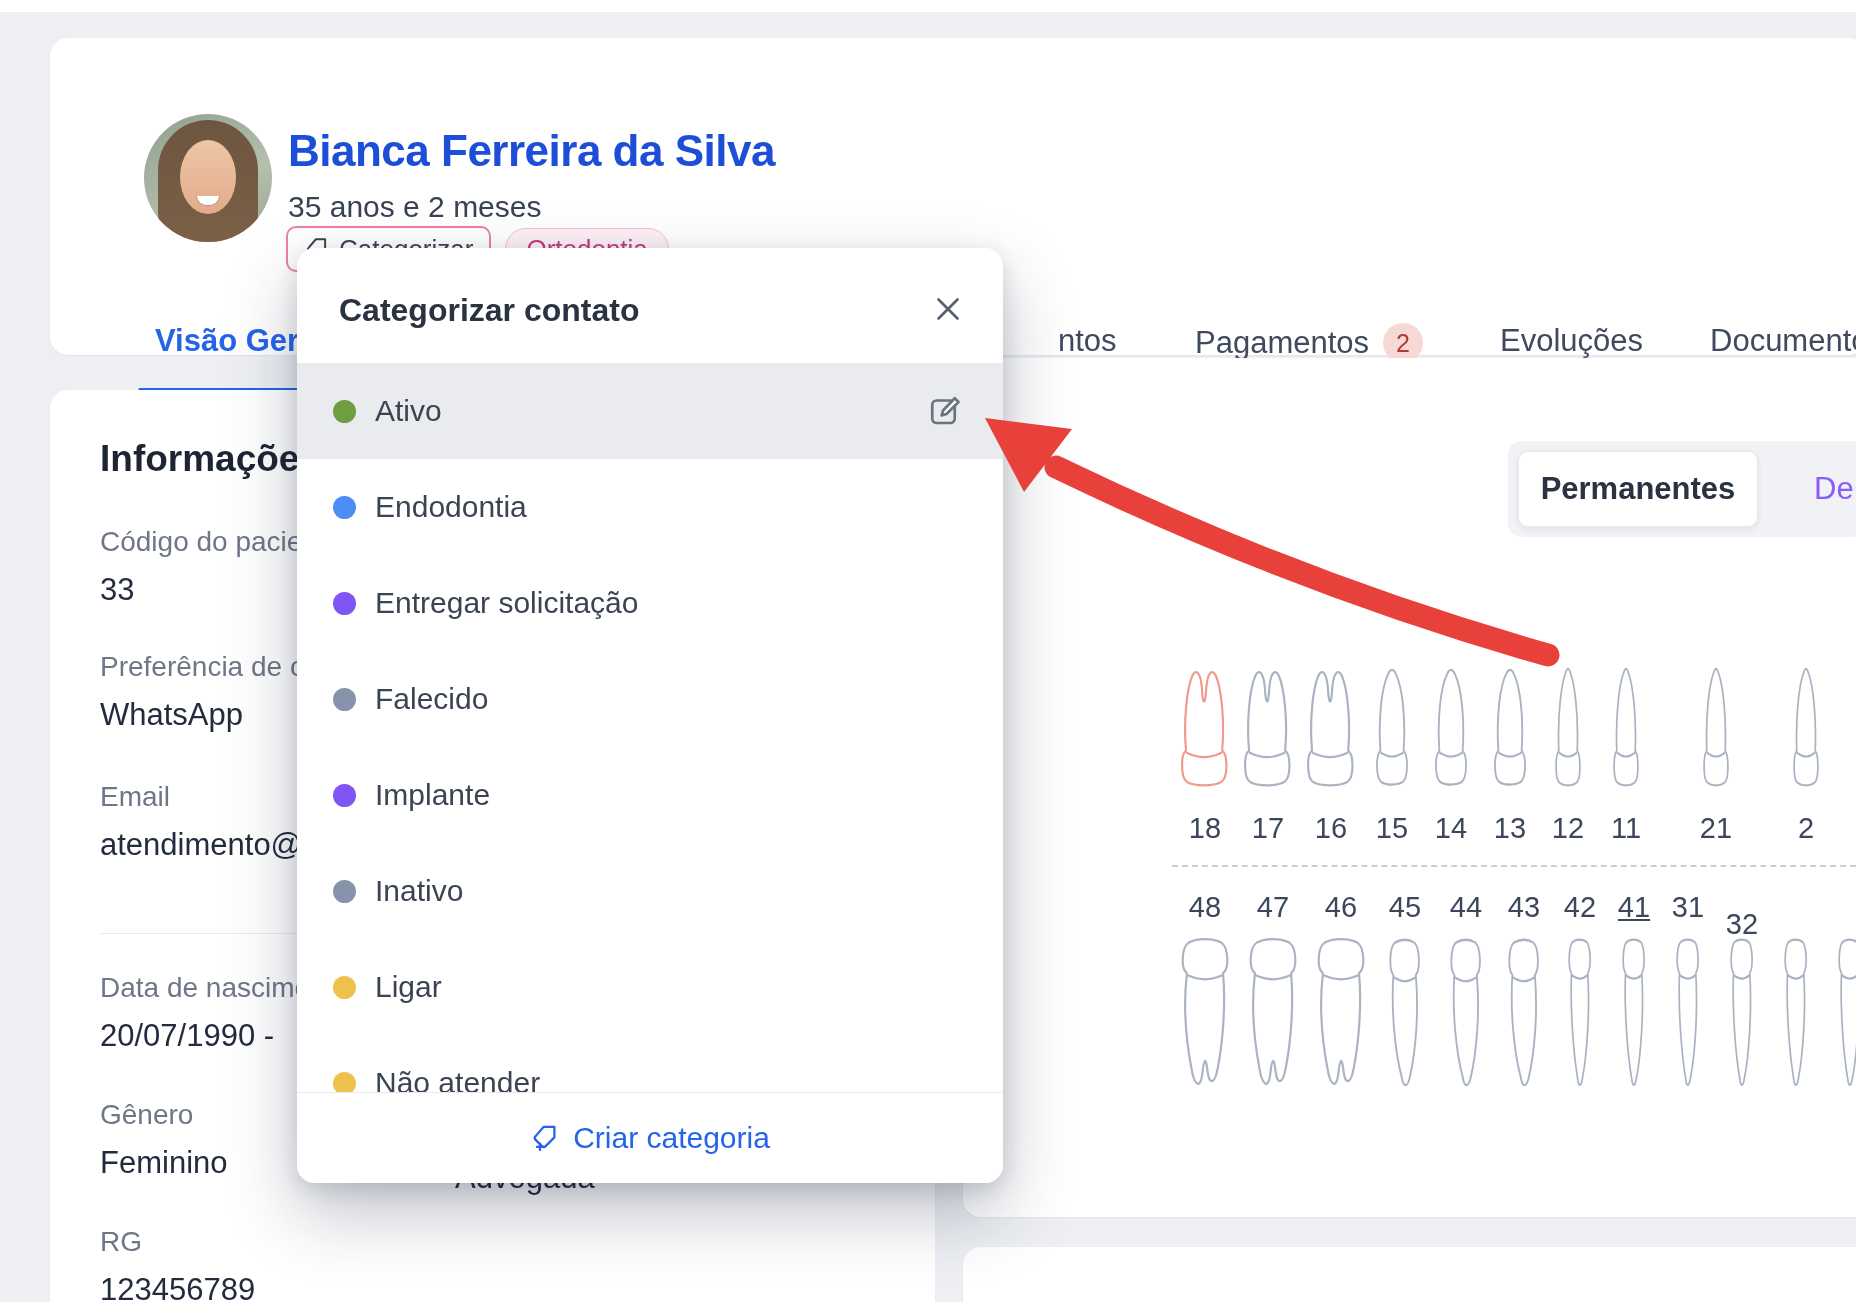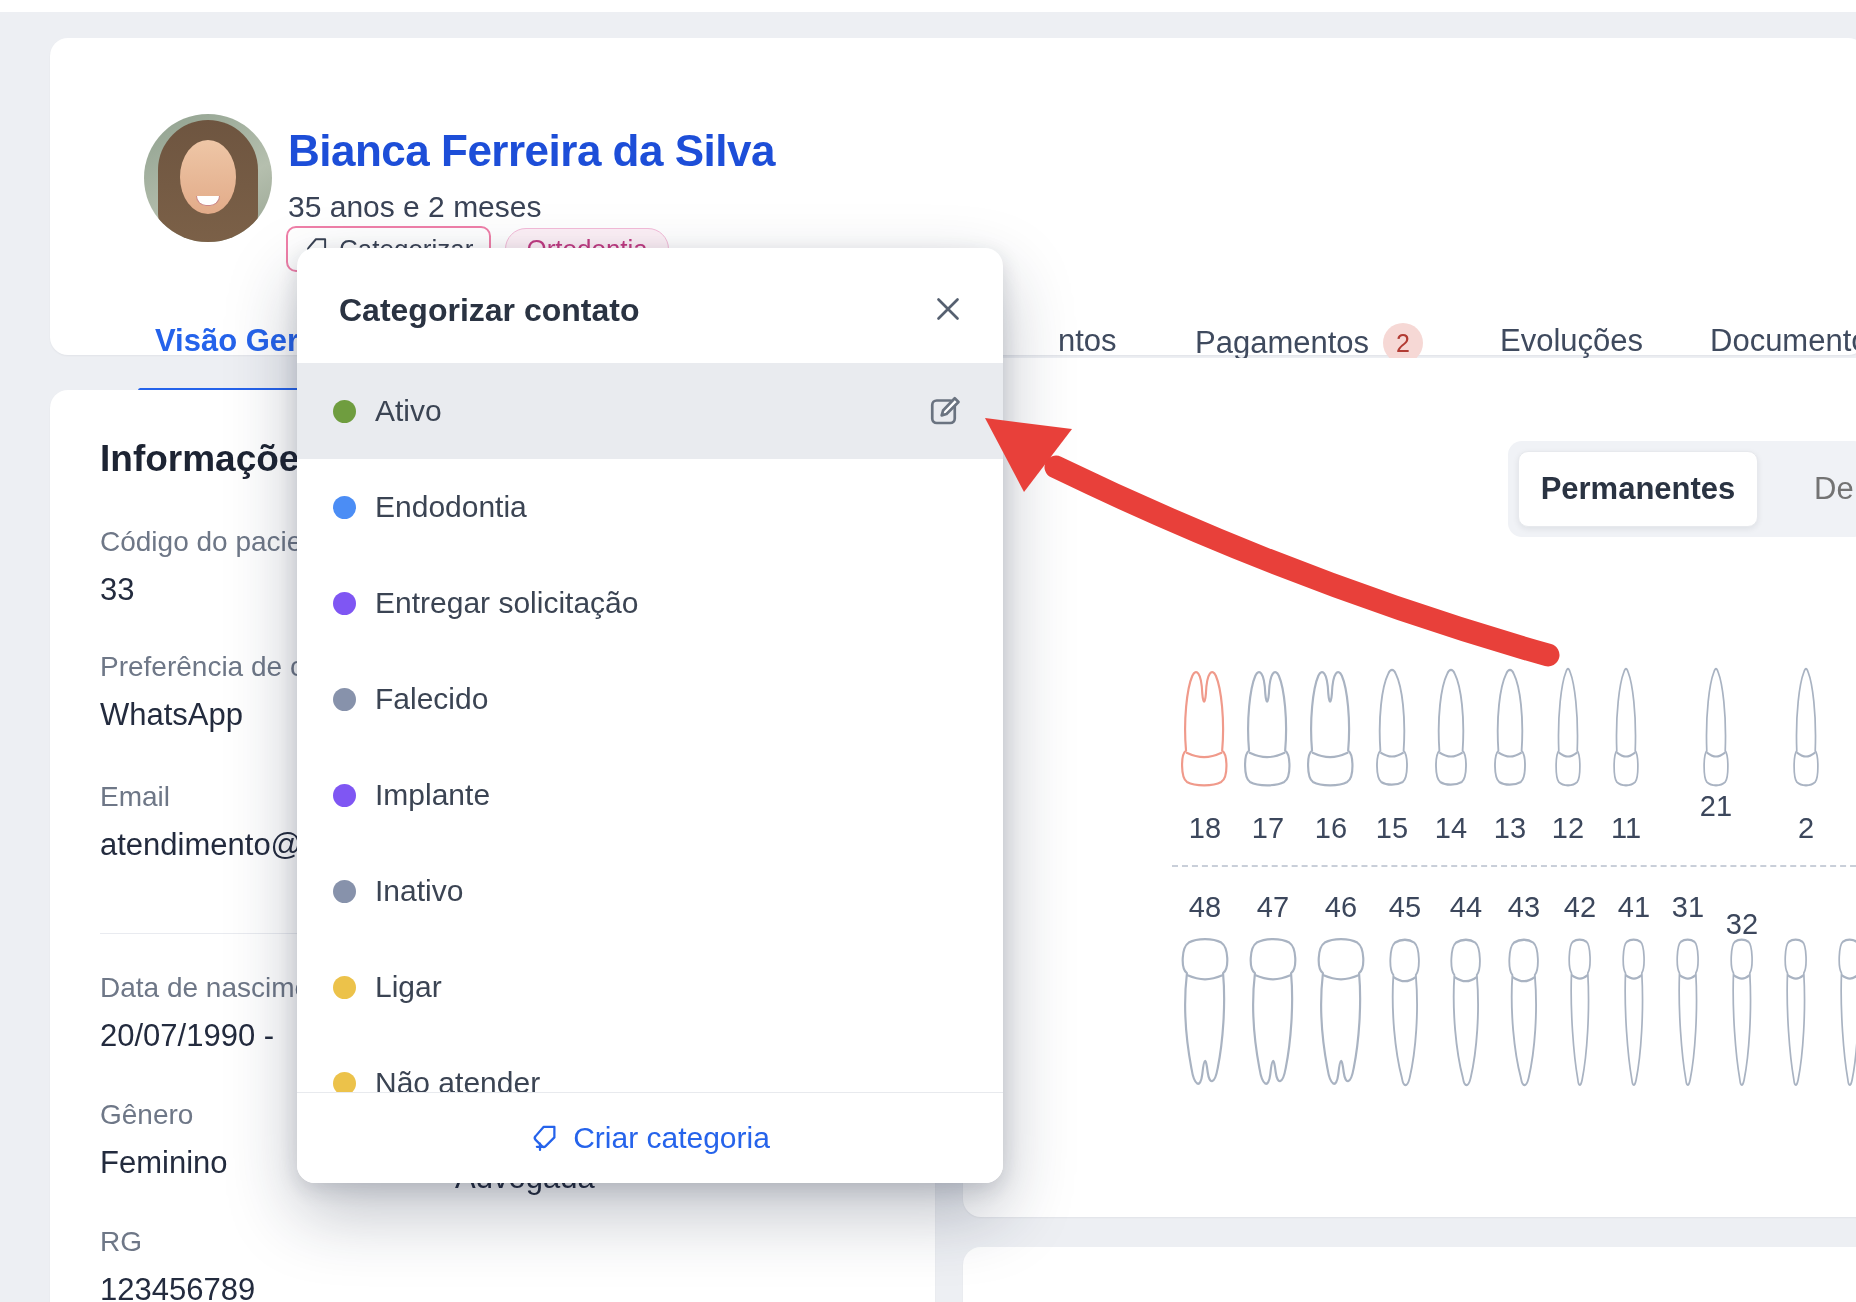--- a/index.html
+++ b/index.html
@@ -29,21 +29,21 @@
   #info-title { position:absolute; left:50px; top:48px; font-size:37px; font-weight:700; color:#1d2433; }
   .field-label { position:absolute; left:50px; font-size:28px; color:#6e7787; white-space:nowrap; }
   .field-value { position:absolute; left:50px; font-size:31px; color:#232b3e; white-space:nowrap; }
   #info-divider { position:absolute; left:50px; top:543px; width:785px; height:1px; background:#e9ebf0; }
   #occupation-value { position:absolute; left:405px; top:770px; font-size:31px; color:#232b3e; }
 
   
   #odo-card { left:963px; top:358px; width:913px; height:859px; }
   #seg-control { position:absolute; left:545px; top:83px; width:360px; height:96px; background:#f0f2f6; border-radius:14px; }
   #seg-pill { position:absolute; left:10px; top:10px; width:240px; height:76px; background:#fff; border:1.5px solid #e7e9ed; border-radius:10px; box-shadow:0 2px 6px rgba(16,24,40,.08); display:flex; align-items:center; justify-content:center; font-size:31px; color:#2a3342; font-weight:600; cursor:pointer; }
-  #seg-alt { position:absolute; left:306px; top:30px; font-size:31px; color:#737373; cursor:pointer; }
+  #seg-alt { position:absolute; left:306px; top:30px; font-size:31px; color:#8b5cf6; cursor:pointer; }
   .tooth { position:absolute; }
   .tooth-num { position:absolute; font-size:29px; color:#3c475c; width:70px; text-align:center; }
   #odo-dashed { position:absolute; left:209px; top:507px; width:704px; border-top:2px dashed #c9cfd9; }
 
   
   #bottom-card { left:963px; top:1247px; width:913px; height:80px; border-radius:18px 18px 0 0; }
 
   
   #cat-modal { position:absolute; left:297px; top:248px; width:706px; height:935px; background:#fff; border-radius:18px; box-shadow:0 30px 70px rgba(25,35,60,.28), 0 6px 20px rgba(25,35,60,.14); }
   #cat-modal-header { position:absolute; left:0; top:0; width:100%; height:115px; }
@@ -191,21 +191,21 @@
             <path d="M18 98 C28 104 34 104 44 98"></path>
           </svg>
         </div>
         <div class="tooth-num" style="left: 628px; top: 454px;">11</div>
         <div class="tooth" style="left: 731px; top: 307px;">
           <svg class="icon" width="44" height="125" viewBox="0 0 62 140" fill="none" stroke="#a9b3c2" stroke-width="2.4" stroke-linejoin="round" preserveAspectRatio="none">
             <path d="M18 96 C16 54 22 20 28 8 C30 3 32 3 34 8 C40 20 46 54 44 96 C49 101 49 126 44 131 C38 136 24 136 18 131 C13 126 13 101 18 96 Z"></path>
             <path d="M18 98 C28 104 34 104 44 98"></path>
           </svg>
         </div>
-        <div class="tooth-num" style="left: 718px; top: 432px;">21</div>
+        <div class="tooth-num" style="left: 718px; top: 454px;">21</div>
         <div class="tooth" style="left: 821px; top: 307px;">
           <svg class="icon" width="44" height="125" viewBox="0 0 62 140" fill="none" stroke="#a9b3c2" stroke-width="2.4" stroke-linejoin="round" preserveAspectRatio="none">
             <path d="M18 96 C16 54 22 20 28 8 C30 3 32 3 34 8 C40 20 46 54 44 96 C49 101 49 126 44 131 C38 136 24 136 18 131 C13 126 13 101 18 96 Z"></path>
             <path d="M18 98 C28 104 34 104 44 98"></path>
           </svg>
         </div>
         <div class="tooth-num" style="left: 808px; top: 454px;">2</div>
         <div class="tooth" style="left: 214px; top: 577px;">
           <svg class="icon" width="56" height="162" viewBox="0 0 62 170" fill="none" stroke="#a9b3c2" stroke-width="2.4" stroke-linejoin="round" preserveAspectRatio="none">
             <path d="M11 40 C4 35 5 13 13 8 C22 3 40 3 49 8 C57 13 58 35 51 40 C54 72 51 112 45 140 C42 156 36 158 34 144 C32 128 30 128 28 146 C26 162 19 158 16 140 C10 110 7 72 11 40 Z"></path>
@@ -254,21 +254,21 @@
             <path d="M19 42 C28 47 34 47 42 42"></path>
           </svg>
         </div>
         <div class="tooth-num" style="left: 582px; top: 533px;">42</div>
         <div class="tooth" style="left: 649px; top: 577px;">
           <svg class="icon" width="44" height="162" viewBox="0 0 62 170" fill="none" stroke="#a9b3c2" stroke-width="2.4" stroke-linejoin="round" preserveAspectRatio="none">
             <path d="M19 40 C14 34 15 11 21 7 C26 4 35 4 40 7 C46 11 47 34 42 40 C45 80 41 126 34 152 C32 159 29 159 28 152 C22 126 17 80 19 40 Z"></path>
             <path d="M19 42 C28 47 34 47 42 42"></path>
           </svg>
         </div>
-        <div class="tooth-num" style="left: 636px; top: 533px;">41</div>
+        <div class="tooth-num" style="left: 636px; top: 533px; text-decoration: underline;">41</div>
         <div class="tooth" style="left: 703px; top: 577px;">
           <svg class="icon" width="44" height="162" viewBox="0 0 62 170" fill="none" stroke="#a9b3c2" stroke-width="2.4" stroke-linejoin="round" preserveAspectRatio="none">
             <path d="M19 40 C14 34 15 11 21 7 C26 4 35 4 40 7 C46 11 47 34 42 40 C45 80 41 126 34 152 C32 159 29 159 28 152 C22 126 17 80 19 40 Z"></path>
             <path d="M19 42 C28 47 34 47 42 42"></path>
           </svg>
         </div>
         <div class="tooth-num" style="left: 690px; top: 533px;">31</div>
         <div class="tooth" style="left: 757px; top: 577px;">
           <svg class="icon" width="44" height="162" viewBox="0 0 62 170" fill="none" stroke="#a9b3c2" stroke-width="2.4" stroke-linejoin="round" preserveAspectRatio="none">
             <path d="M19 40 C14 34 15 11 21 7 C26 4 35 4 40 7 C46 11 47 34 42 40 C45 80 41 126 34 152 C32 159 29 159 28 152 C22 126 17 80 19 40 Z"></path>

